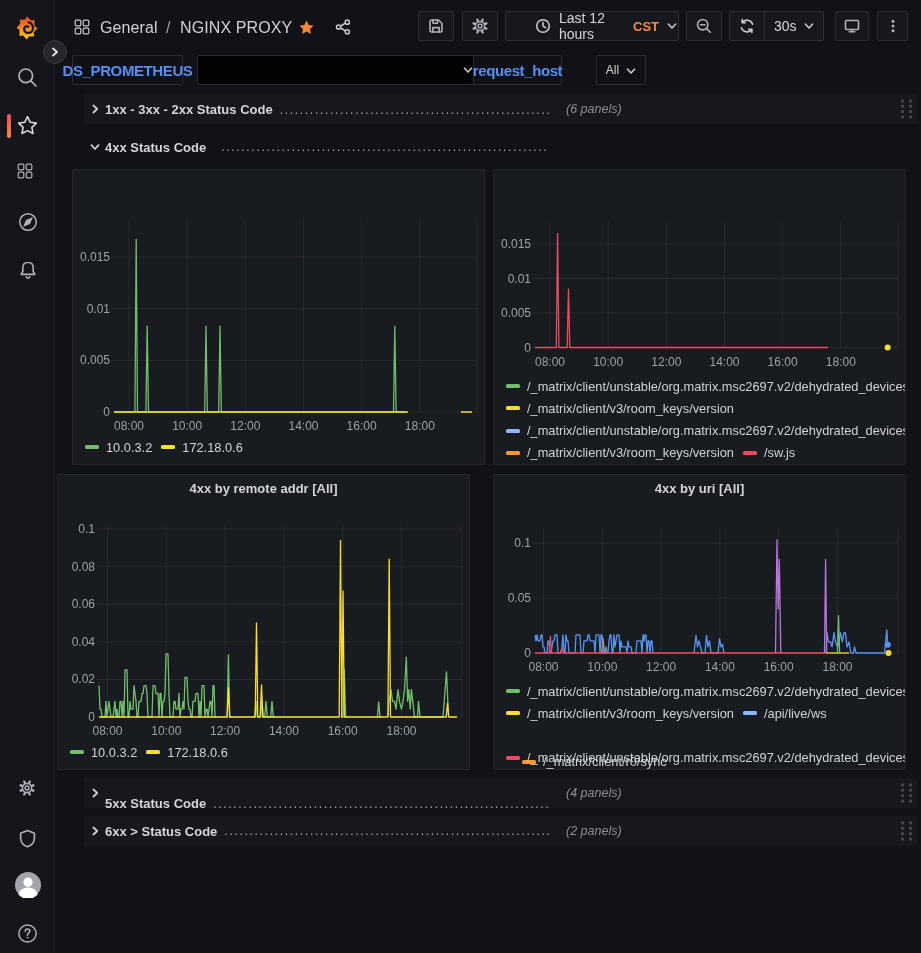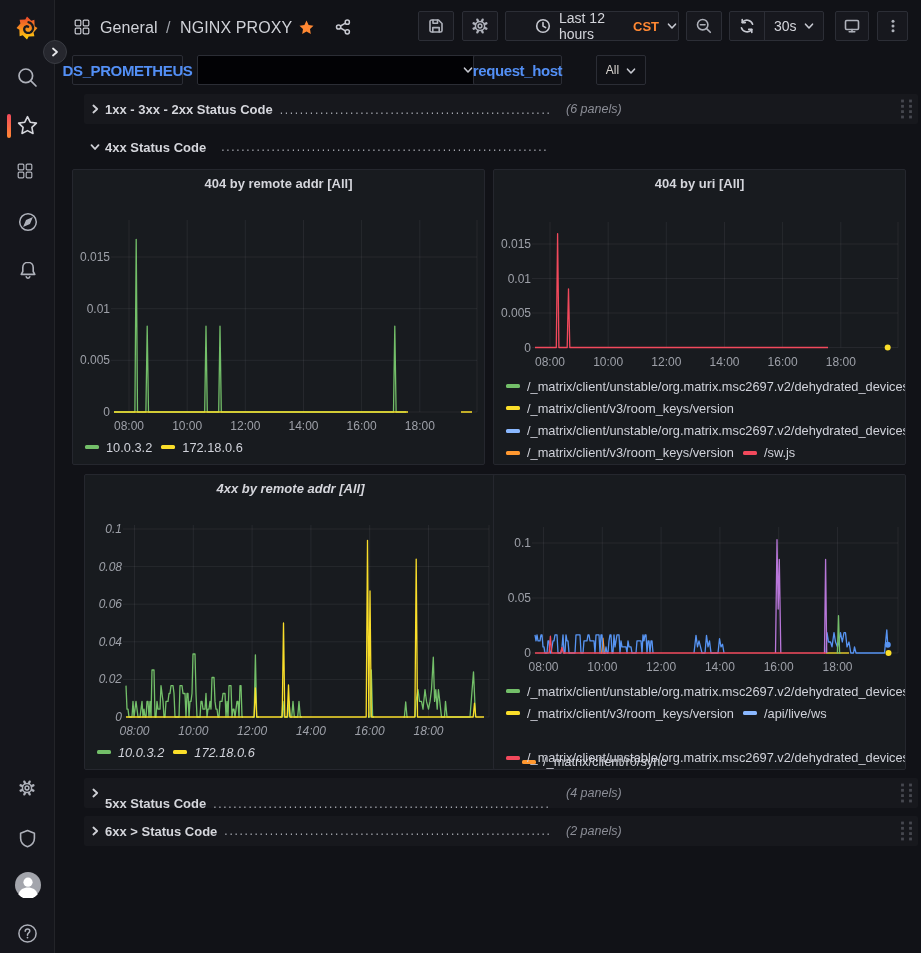--- a/index.html
+++ b/index.html
@@ -325,21 +325,20 @@
         <rect x="9.1" y="0.6000000000000001" width="2.8" height="2.8" fill="#6d6f78"></rect>
         <rect x="1.1" y="5.9" width="2.8" height="2.8" fill="#6d6f78"></rect>
         <rect x="9.1" y="5.9" width="2.8" height="2.8" fill="#6d6f78"></rect>
         <rect x="1.1" y="11.2" width="2.8" height="2.8" fill="#6d6f78"></rect>
         <rect x="9.1" y="11.2" width="2.8" height="2.8" fill="#6d6f78"></rect>
         <rect x="1.1" y="16.6" width="2.8" height="2.8" fill="#6d6f78"></rect>
         <rect x="9.1" y="16.6" width="2.8" height="2.8" fill="#6d6f78"></rect>
       </svg></div>
   </div>
 <div class="panel" style="left:72px;top:169px;">
-    <div class="ptitle">404 by remote addr [All]</div>
     <svg class="abs" style="left:0;top:0" width="411" height="294" viewBox="0 0 411 294">
       <line x1="38" y1="87" x2="404" y2="87" stroke="rgba(204,204,220,0.08)" stroke-width="1"></line>
       <line x1="38" y1="138.7" x2="404" y2="138.7" stroke="rgba(204,204,220,0.08)" stroke-width="1"></line>
       <line x1="38" y1="190.3" x2="404" y2="190.3" stroke="rgba(204,204,220,0.08)" stroke-width="1"></line>
       <line x1="38" y1="242" x2="404" y2="242" stroke="rgba(204,204,220,0.08)" stroke-width="1"></line>
       <line x1="56" y1="50" x2="56" y2="242" stroke="rgba(204,204,220,0.08)" stroke-width="1"></line>
       <line x1="114.2" y1="50" x2="114.2" y2="242" stroke="rgba(204,204,220,0.08)" stroke-width="1"></line>
       <line x1="172.3" y1="50" x2="172.3" y2="242" stroke="rgba(204,204,220,0.08)" stroke-width="1"></line>
       <line x1="230.5" y1="50" x2="230.5" y2="242" stroke="rgba(204,204,220,0.08)" stroke-width="1"></line>
       <line x1="288.6" y1="50" x2="288.6" y2="242" stroke="rgba(204,204,220,0.08)" stroke-width="1"></line>
@@ -360,21 +359,20 @@
       <path d="M388.0,242.0 L399.0,242.0" fill="none" stroke="#fade2a" stroke-width="1.3" stroke-linejoin="round"></path>
     </svg>
     <div class="legend" style="left:12px;top:268px;height:18px;right:0;">
       <span class="sw" style="background:#73bf69;"></span>
       <span>10.0.3.2</span>
       <span class="sw" style="background:#fade2a;margin-left:9px;"></span>
       <span>172.18.0.6</span>
     </div>
   </div>
 <div class="panel" style="left:493px;top:169px;">
-    <div class="ptitle">404 by uri [All]</div>
     <svg class="abs" style="left:0;top:0" width="411" height="294" viewBox="0 0 411 294">
       <line x1="38" y1="74" x2="404" y2="74" stroke="rgba(204,204,220,0.08)" stroke-width="1"></line>
       <line x1="38" y1="108.5" x2="404" y2="108.5" stroke="rgba(204,204,220,0.08)" stroke-width="1"></line>
       <line x1="38" y1="143" x2="404" y2="143" stroke="rgba(204,204,220,0.08)" stroke-width="1"></line>
       <line x1="38" y1="177.5" x2="404" y2="177.5" stroke="rgba(204,204,220,0.08)" stroke-width="1"></line>
       <line x1="56" y1="52" x2="56" y2="177.5" stroke="rgba(204,204,220,0.08)" stroke-width="1"></line>
       <line x1="114.2" y1="52" x2="114.2" y2="177.5" stroke="rgba(204,204,220,0.08)" stroke-width="1"></line>
       <line x1="172.3" y1="52" x2="172.3" y2="177.5" stroke="rgba(204,204,220,0.08)" stroke-width="1"></line>
       <line x1="230.5" y1="52" x2="230.5" y2="177.5" stroke="rgba(204,204,220,0.08)" stroke-width="1"></line>
       <line x1="288.6" y1="52" x2="288.6" y2="177.5" stroke="rgba(204,204,220,0.08)" stroke-width="1"></line>
@@ -405,21 +403,21 @@
       <span class="sw" style="background:#8ab8ff;"></span>
       <span>/_matrix/client/unstable/org.matrix.msc2697.v2/dehydrated_devices</span>
     </div>
     <div class="legend" style="left:12px;top:273.90000000000003px;height:18px;right:0;">
       <span class="sw" style="background:#ff9830;"></span>
       <span>/_matrix/client/v3/room_keys/version</span>
       <span class="sw" style="background:#f2495c;margin-left:9px;"></span>
       <span>/sw.js</span>
     </div>
   </div>
-<div class="panel" style="left:84px;top:474px;font-style:italic;">
+<div class="panel" style="left:57px;top:474px;">
     <div class="ptitle">4xx by remote addr [All]</div>
     <svg class="abs" style="left:0;top:0" width="411" height="294" viewBox="0 0 411 294">
       <line x1="38" y1="54" x2="404" y2="54" stroke="rgba(204,204,220,0.08)" stroke-width="1"></line>
       <line x1="38" y1="91.6" x2="404" y2="91.6" stroke="rgba(204,204,220,0.08)" stroke-width="1"></line>
       <line x1="38" y1="129.2" x2="404" y2="129.2" stroke="rgba(204,204,220,0.08)" stroke-width="1"></line>
       <line x1="38" y1="166.8" x2="404" y2="166.8" stroke="rgba(204,204,220,0.08)" stroke-width="1"></line>
       <line x1="38" y1="204.4" x2="404" y2="204.4" stroke="rgba(204,204,220,0.08)" stroke-width="1"></line>
       <line x1="38" y1="242" x2="404" y2="242" stroke="rgba(204,204,220,0.08)" stroke-width="1"></line>
       <line x1="49.5" y1="50" x2="49.5" y2="242" stroke="rgba(204,204,220,0.08)" stroke-width="1"></line>
       <line x1="108.3" y1="50" x2="108.3" y2="242" stroke="rgba(204,204,220,0.08)" stroke-width="1"></line>
@@ -449,20 +447,21 @@
       <path d="M41.0,242.0 L169.1,242.0 L170.4,212.9 L171.7,242.0 L197.2,242.0 L198.5,148.0 L199.8,242.0 L202.2,242.0 L203.5,210.0 L204.8,242.0 L281.2,242.0 L282.5,65.3 L283.8,242.0 L283.7,242.0 L285.0,116.0 L286.3,242.0 L329.9,242.0 L331.2,84.1 L332.5,242.0 L388.2,242.0 L389.5,228.1 L390.8,242.0 L399.0,242.0" fill="none" stroke="#fade2a" stroke-width="1.3" stroke-linejoin="round"></path>
     </svg>
     <div class="legend" style="left:12px;top:268px;height:18px;right:0;">
       <span class="sw" style="background:#73bf69;"></span>
       <span>10.0.3.2</span>
       <span class="sw" style="background:#fade2a;margin-left:9px;"></span>
       <span>172.18.0.6</span>
     </div>
   </div>
 <div class="panel" style="left:493px;top:474px;">
+    <div class="ptitle">4xx by uri [All]</div>
     <svg class="abs" style="left:0;top:0" width="411" height="294" viewBox="0 0 411 294">
       <line x1="38" y1="68" x2="404" y2="68" stroke="rgba(204,204,220,0.08)" stroke-width="1"></line>
       <line x1="38" y1="123" x2="404" y2="123" stroke="rgba(204,204,220,0.08)" stroke-width="1"></line>
       <line x1="38" y1="178" x2="404" y2="178" stroke="rgba(204,204,220,0.08)" stroke-width="1"></line>
       <line x1="49.5" y1="52" x2="49.5" y2="178" stroke="rgba(204,204,220,0.08)" stroke-width="1"></line>
       <line x1="108.3" y1="52" x2="108.3" y2="178" stroke="rgba(204,204,220,0.08)" stroke-width="1"></line>
       <line x1="167.1" y1="52" x2="167.1" y2="178" stroke="rgba(204,204,220,0.08)" stroke-width="1"></line>
       <line x1="225.9" y1="52" x2="225.9" y2="178" stroke="rgba(204,204,220,0.08)" stroke-width="1"></line>
       <line x1="284.7" y1="52" x2="284.7" y2="178" stroke="rgba(204,204,220,0.08)" stroke-width="1"></line>
       <line x1="343.5" y1="52" x2="343.5" y2="178" stroke="rgba(204,204,220,0.08)" stroke-width="1"></line>

